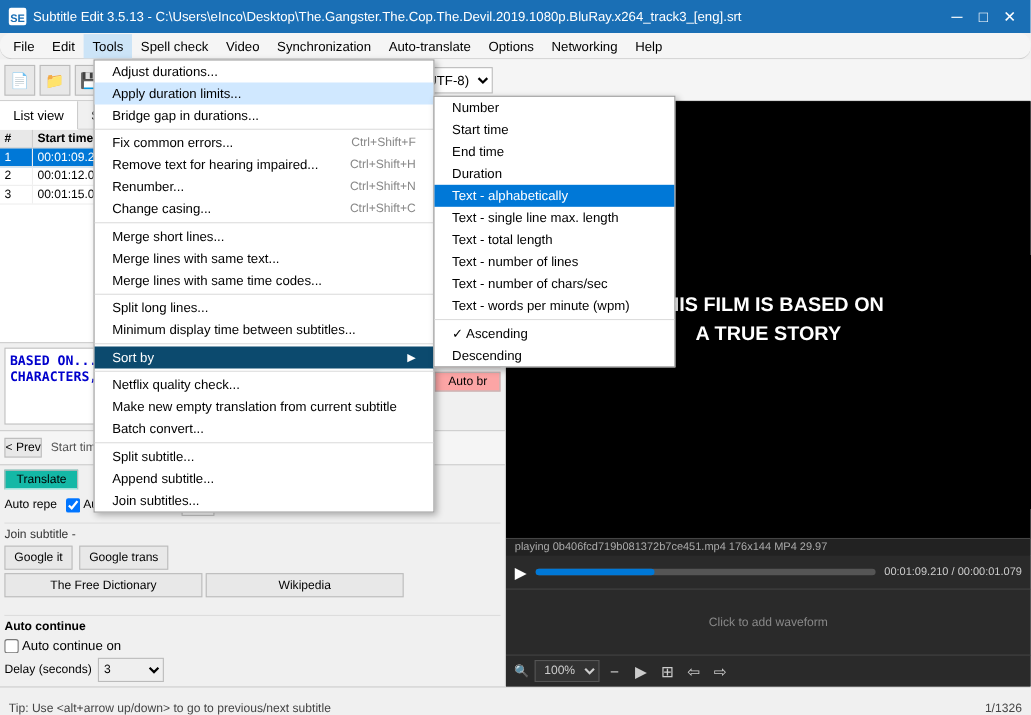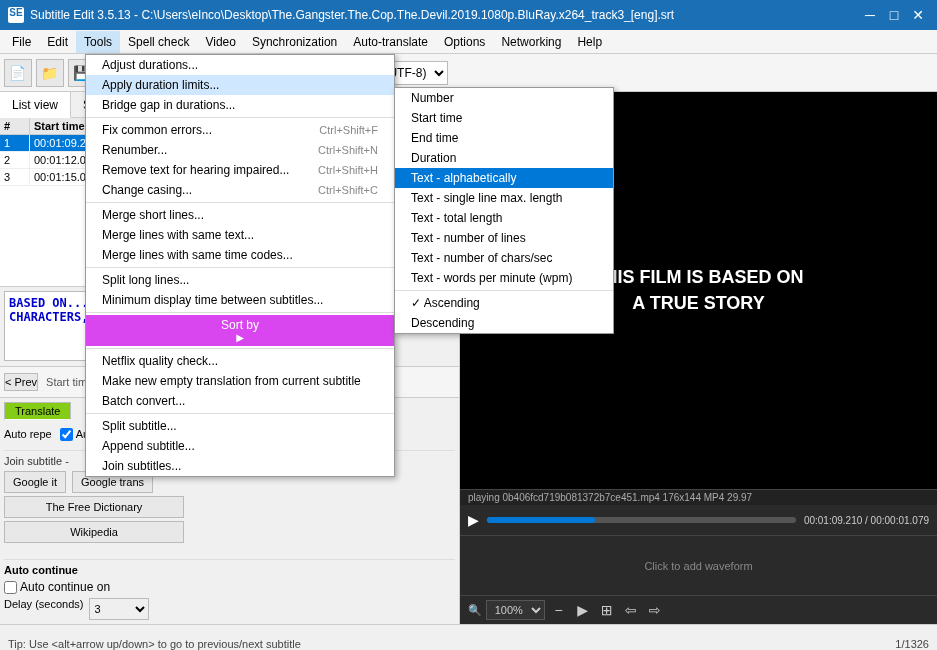--- a/index.html
+++ b/index.html
@@ -25,21 +25,21 @@
     }
     .title-bar-left {
       display: flex;
       align-items: center;
       gap: 6px;
     }
     .title-bar-icon {
       width: 16px; height: 16px;
       background: #fff;
       border-radius: 2px;
-      display: flex; align-items: flex-start; justify-content: center;
+      display: flex; align-items: flex-end; justify-content: center;
       font-size: 10px; color: #1a6fb5; font-weight: bold;
     }
     .title-text { font-size: 12px; }
     .title-bar-controls { display: flex; gap: 2px; }
     .title-btn {
       width: 22px; height: 22px;
       background: transparent;
       border: none;
       color: white;
       cursor: pointer;
@@ -48,20 +48,21 @@
     }
 
     
     .menu-bar {
       background: #f5f5f5;
       border-bottom: 1px solid #ccc;
       height: 24px;
       display: flex;
       align-items: center;
       padding: 0 4px;
+      border-radius: 11px;
     }
     .menu-item {
       padding: 2px 8px;
       cursor: pointer;
       font-size: 12px;
       height: 22px;
       display: flex; align-items: center;
     }
     .menu-item.active { background: #cce4f7; }
 
@@ -231,21 +232,21 @@
       gap: 4px;
       margin-bottom: 4px;
     }
     .trans-tab {
       padding: 2px 10px;
       border: 1px solid #bbb;
       cursor: pointer;
       font-size: 11px;
       background: #e8e8e8;
     }
-    .trans-tab.active { background: #84cc16; border-bottom: 1px solid white; }
+    .trans-tab.active { background: #14b8a6; border-bottom: 1px solid white; }
 
     .auto-options {
       display: flex;
       align-items: center;
       gap: 8px;
       font-size: 11px;
       flex-wrap: wrap;
     }
     .checkbox-label { display: flex; align-items: center; gap: 3px; }
 
@@ -266,21 +267,21 @@
     .lookup-btn.wide { width: 180px; }
 
     
     .auto-continue-section {
       margin-top: 16px;
       border-top: 1px solid #ddd;
       padding-top: 4px;
     }
     .section-title { font-size: 11px; font-weight: bold; margin-bottom: 4px; }
     .delay-row {
-      display: flex; gap: 6px; font-size: 11px;
+      display: flex; align-items: center; gap: 6px; font-size: 11px;
     }
     .delay-select {
       width: 60px; height: 22px; border: 1px solid #bbb; font-size: 11px;
     }
 
     
     .right-panel {
       flex: 1;
       display: flex;
       flex-direction: column;
@@ -416,23 +417,22 @@
     }
     .menu-section-item {
       display: flex;
       align-items: center;
       padding: 3px 16px;
       font-size: 12px;
       cursor: pointer;
       justify-content: space-between;
     }
     .menu-section-item.active, .menu-section-item.highlighted {
-      background: #d946ef;
+      background: #0c4a6e;
       color: white;
-      flex-direction: column;
     }
     .menu-item-shortcut { color: #888; font-size: 11px; }
     .menu-separator {
       height: 1px;
       background: #ddd;
       margin: 2px 0;
     }
     .menu-arrow { font-size: 10px; }
 
     
@@ -582,21 +582,21 @@
         <span>Repeat co</span>
         <input type="text" value="2" style="width: 30px; height: 20px; border: 1px solid rgb(187, 187, 187); font-size: 11px; text-align: center;">
       </div>
 
       <div class="join-section">
         <div class="join-label">Join subtitle -</div>
         <div style="display:flex; gap:6px; flex-wrap:wrap;">
           <button class="lookup-btn">Google it</button>
           <button class="lookup-btn">Google trans</button>
         </div>
-        <div style="display:flex; flex-direction:column; gap:3px; margin-top:3px;">
+        <div style="display:flex; flex-direction:row; gap:3px; margin-top:3px;">
           <button class="lookup-btn wide">The Free Dictionary</button>
           <button class="lookup-btn wide">Wikipedia</button>
         </div>
       </div>
 
       <div class="auto-continue-section">
         <div class="section-title">Auto continue</div>
         <label class="checkbox-label" style="margin-bottom:4px;">
           <input type="checkbox" style="">
           <span>Auto continue on</span>
@@ -666,26 +666,26 @@
     </div>
     <div class="menu-section-item">
       <span>Bridge gap in durations...</span>
     </div>
     <div class="menu-separator"></div>
     <div class="menu-section-item">
       <span>Fix common errors...</span>
       <span class="menu-item-shortcut">Ctrl+Shift+F</span>
     </div>
     <div class="menu-section-item">
+      <span>Remove text for hearing impaired...</span>
+      <span class="menu-item-shortcut">Ctrl+Shift+H</span>
+    </div>
+    <div class="menu-section-item">
       <span>Renumber...</span>
       <span class="menu-item-shortcut">Ctrl+Shift+N</span>
-    </div>
-    <div class="menu-section-item">
-      <span>Remove text for hearing impaired...</span>
-      <span class="menu-item-shortcut">Ctrl+Shift+H</span>
     </div>
     <div class="menu-section-item">
       <span>Change casing...</span>
       <span class="menu-item-shortcut">Ctrl+Shift+C</span>
     </div>
     <div class="menu-separator"></div>
     <div class="menu-section-item">
       <span>Merge short lines...</span>
     </div>
     <div class="menu-section-item">

